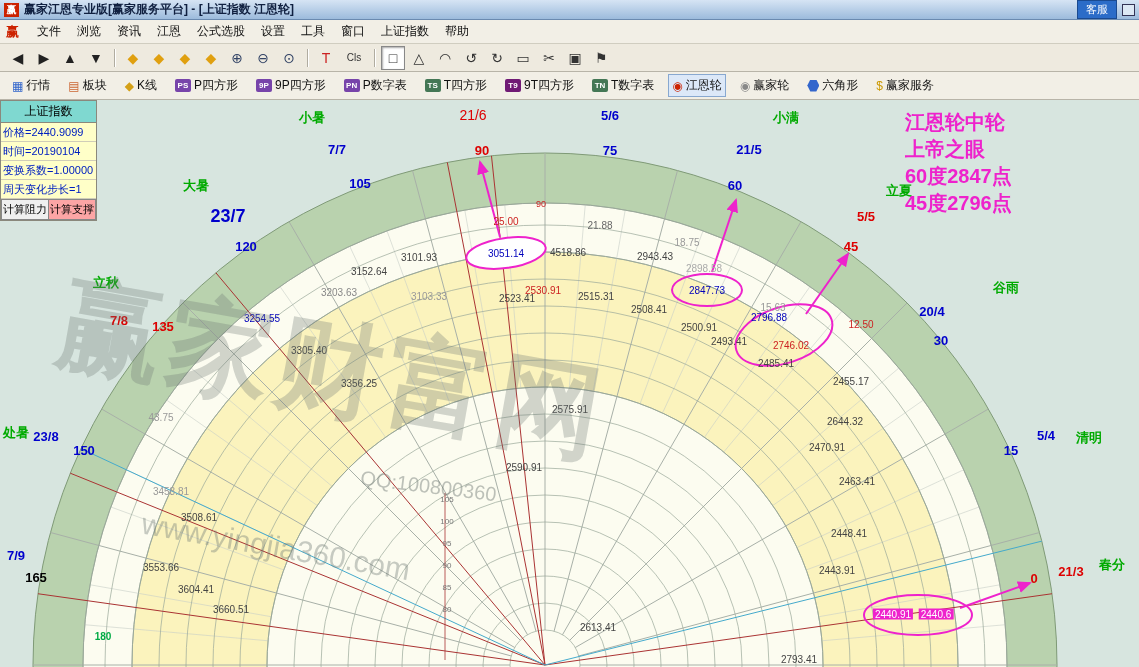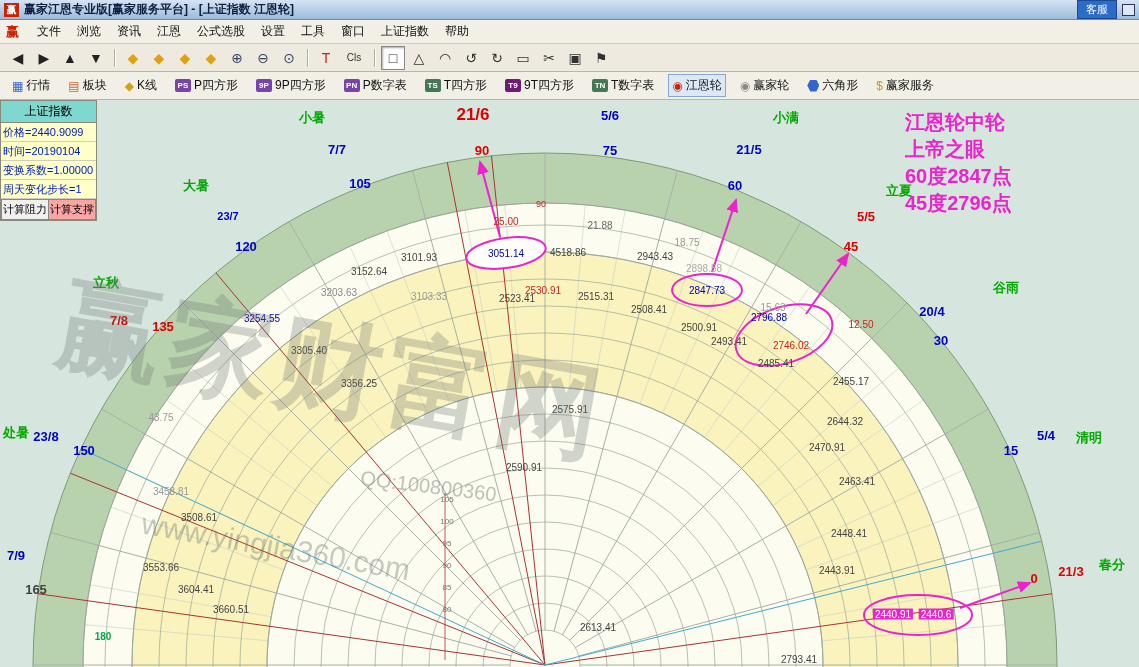--- a/index.html
+++ b/index.html
@@ -253,32 +253,32 @@
         <span class="lbl" style="left: 482px; top: 50px; color: rgb(221, 0, 0); font-weight: bold; font-size: 13px;">90</span>
         <span class="lbl" style="left: 610px; top: 50px; color: rgb(0, 0, 204); font-weight: bold; font-size: 13px;">75</span>
         <span class="lbl" style="left: 360px; top: 83px; color: rgb(0, 0, 204); font-weight: bold; font-size: 13px;">105</span>
         <span class="lbl" style="left: 735px; top: 85px; color: rgb(0, 0, 204); font-weight: bold; font-size: 13px;">60</span>
         <span class="lbl" style="left: 246px; top: 146px; color: rgb(0, 0, 204); font-weight: bold; font-size: 13px;">120</span>
         <span class="lbl" style="left: 851px; top: 146px; color: rgb(221, 0, 0); font-weight: bold; font-size: 13px;">45</span>
         <span class="lbl" style="left: 140px; top: 226px; color: rgb(221, 0, 0); font-weight: bold; font-size: 13px; margin-left: 23px;">135</span>
         <span class="lbl" style="left: 941px; top: 240px; color: rgb(0, 0, 204); font-weight: bold; font-size: 13px;">30</span>
         <span class="lbl" style="left: 84px; top: 350px; color: rgb(0, 0, 204); font-weight: bold; font-size: 13px;">150</span>
         <span class="lbl" style="left: 1011px; top: 350px; color: rgb(0, 0, 204); font-weight: bold; font-size: 13px;">15</span>
-        <span class="lbl" style="left: 36px; top: 477px; color: #404040; font-weight: bold; font-size: 13px; margin-top: 12px;">165</span>
+        <span class="lbl" style="left: 36px; top: 477px; color: #000000; font-weight: bold; font-size: 13px;">165</span>
         <span class="lbl" style="left: 1034px; top: 478px; color: rgb(221, 0, 0); font-weight: bold; font-size: 13px;">0</span>
         <span class="lbl" style="left: 103px; top: 536px; color: rgb(0, 170, 68); font-size: 10px; font-weight: bold;">180</span>
-        <span class="lbl" style="left: 473px; top: 15px; color: rgb(221, 0, 0); font-weight: bold; font-size: 17px;">21/6</span>
+        <span class="lbl" style="left: 473px; top: 15px; color: rgb(221, 0, 0); font-weight: normal; font-size: 14px;">21/6</span>
         <span class="lbl" style="left: 610px; top: 15px; color: rgb(0, 0, 204); font-weight: bold; font-size: 13px;">5/6</span>
         <span class="lbl" style="left: 312px; top: 18px; color: rgb(0, 170, 0); font-weight: bold; font-size: 13px;">小暑</span>
         <span class="lbl" style="left: 786px; top: 18px; color: rgb(0, 170, 0); font-weight: bold; font-size: 13px;">小满</span>
         <span class="lbl" style="left: 337px; top: 49px; color: rgb(0, 0, 204); font-weight: bold; font-size: 13px;">7/7</span>
         <span class="lbl" style="left: 749px; top: 49px; color: rgb(0, 0, 204); font-weight: bold; font-size: 13px;">21/5</span>
         <span class="lbl" style="left: 196px; top: 86px; color: rgb(0, 170, 0); font-weight: bold; font-size: 13px;">大暑</span>
         <span class="lbl" style="left: 899px; top: 91px; color: rgb(0, 170, 0); font-weight: bold; font-size: 13px;">立夏</span>
-        <span class="lbl" style="left: 228px; top: 116px; color: rgb(0, 0, 204); font-weight: bold; font-size: 11px;">23/7</span>
+        <span class="lbl" style="left: 228px; top: 116px; color: rgb(0, 0, 204); font-weight: bold; font-size: 18px;">23/7</span>
         <span class="lbl" style="left: 866px; top: 116px; color: rgb(221, 0, 0); font-weight: bold; font-size: 13px;">5/5</span>
         <span class="lbl" style="left: 106px; top: 183px; color: rgb(0, 170, 0); font-weight: bold; font-size: 13px;">立秋</span>
         <span class="lbl" style="left: 1006px; top: 188px; color: rgb(0, 170, 0); font-weight: bold; font-size: 13px;">谷雨</span>
         <span class="lbl" style="left: 119px; top: 220px; color: rgb(221, 0, 0); font-weight: bold; font-size: 13px;">7/8</span>
         <span class="lbl" style="left: 932px; top: 211px; color: rgb(0, 0, 204); font-weight: bold; font-size: 13px;">20/4</span>
         <span class="lbl" style="left: 16px; top: 333px; color: rgb(0, 170, 0); font-weight: bold; font-size: 13px;">处暑</span>
         <span class="lbl" style="left: 46px; top: 336px; color: rgb(0, 0, 204); font-weight: bold; font-size: 13px;">23/8</span>
         <span class="lbl" style="left: 1046px; top: 335px; color: rgb(0, 0, 204); font-weight: bold; font-size: 13px;">5/4</span>
         <span class="lbl" style="left: 1089px; top: 338px; color: rgb(0, 170, 0); font-weight: bold; font-size: 13px;">清明</span>
         <span class="lbl" style="left: 16px; top: 455px; color: rgb(0, 0, 204); font-weight: bold; font-size: 13px;">7/9</span>

